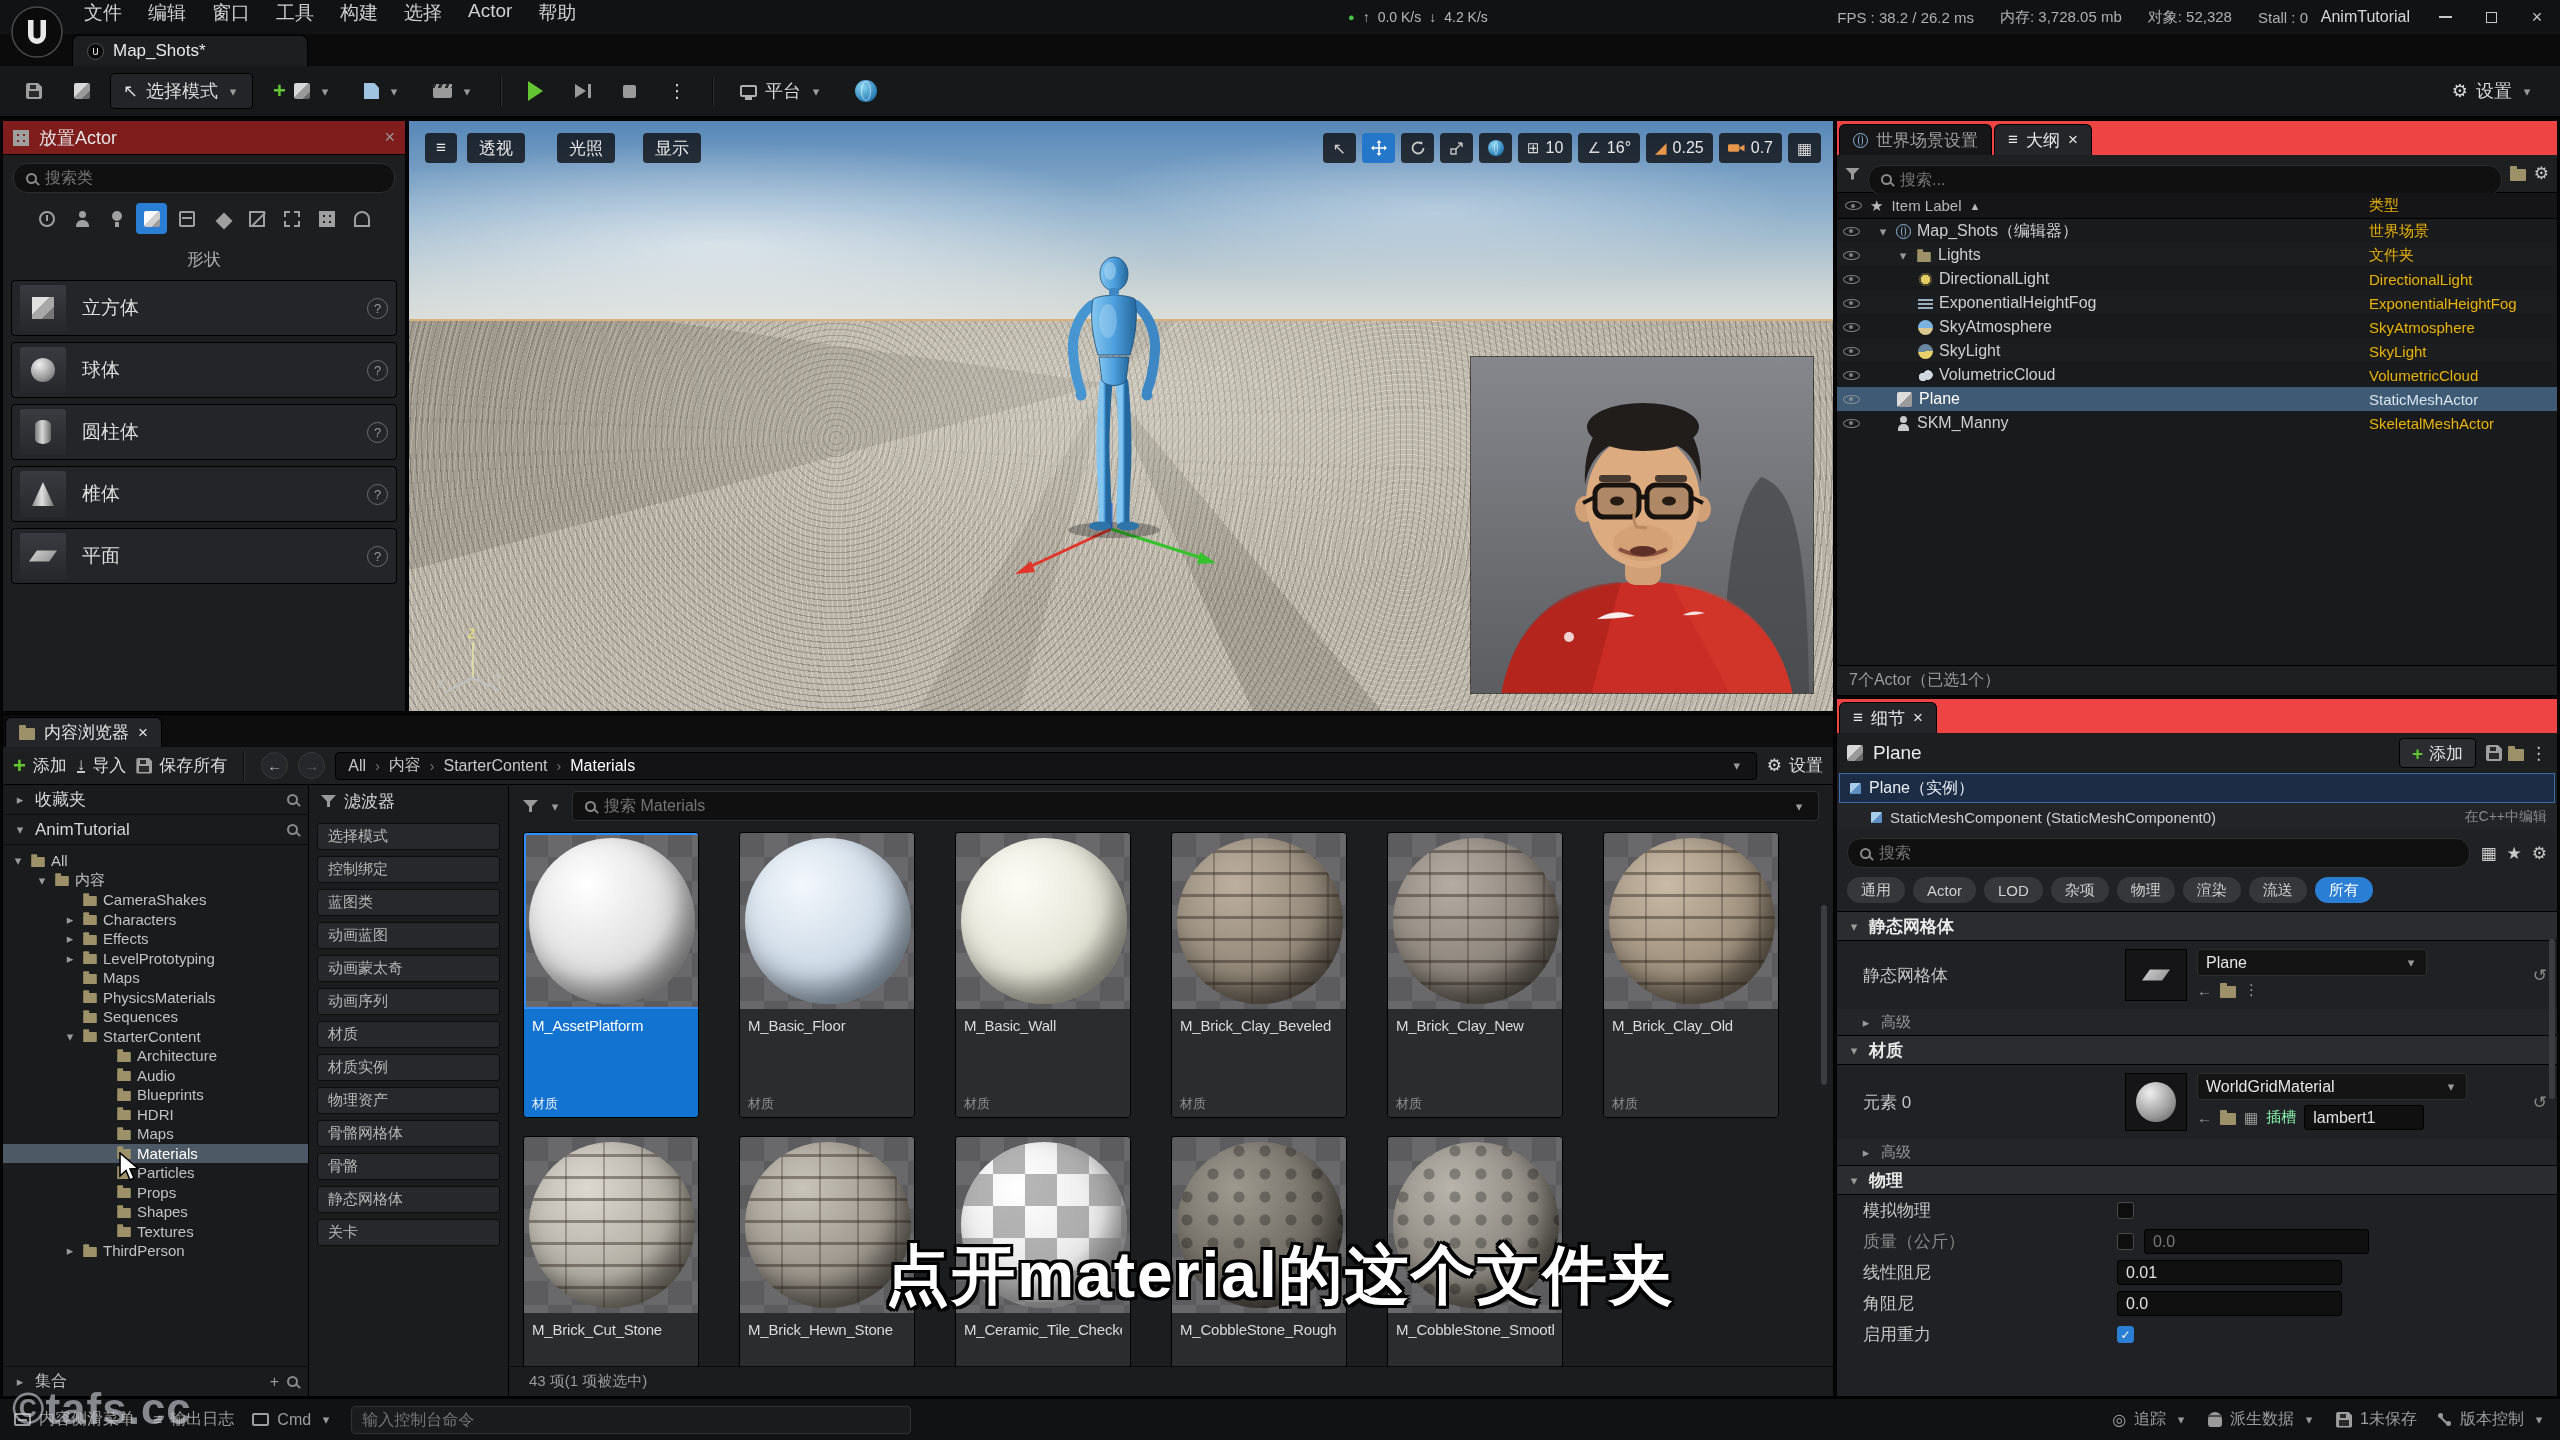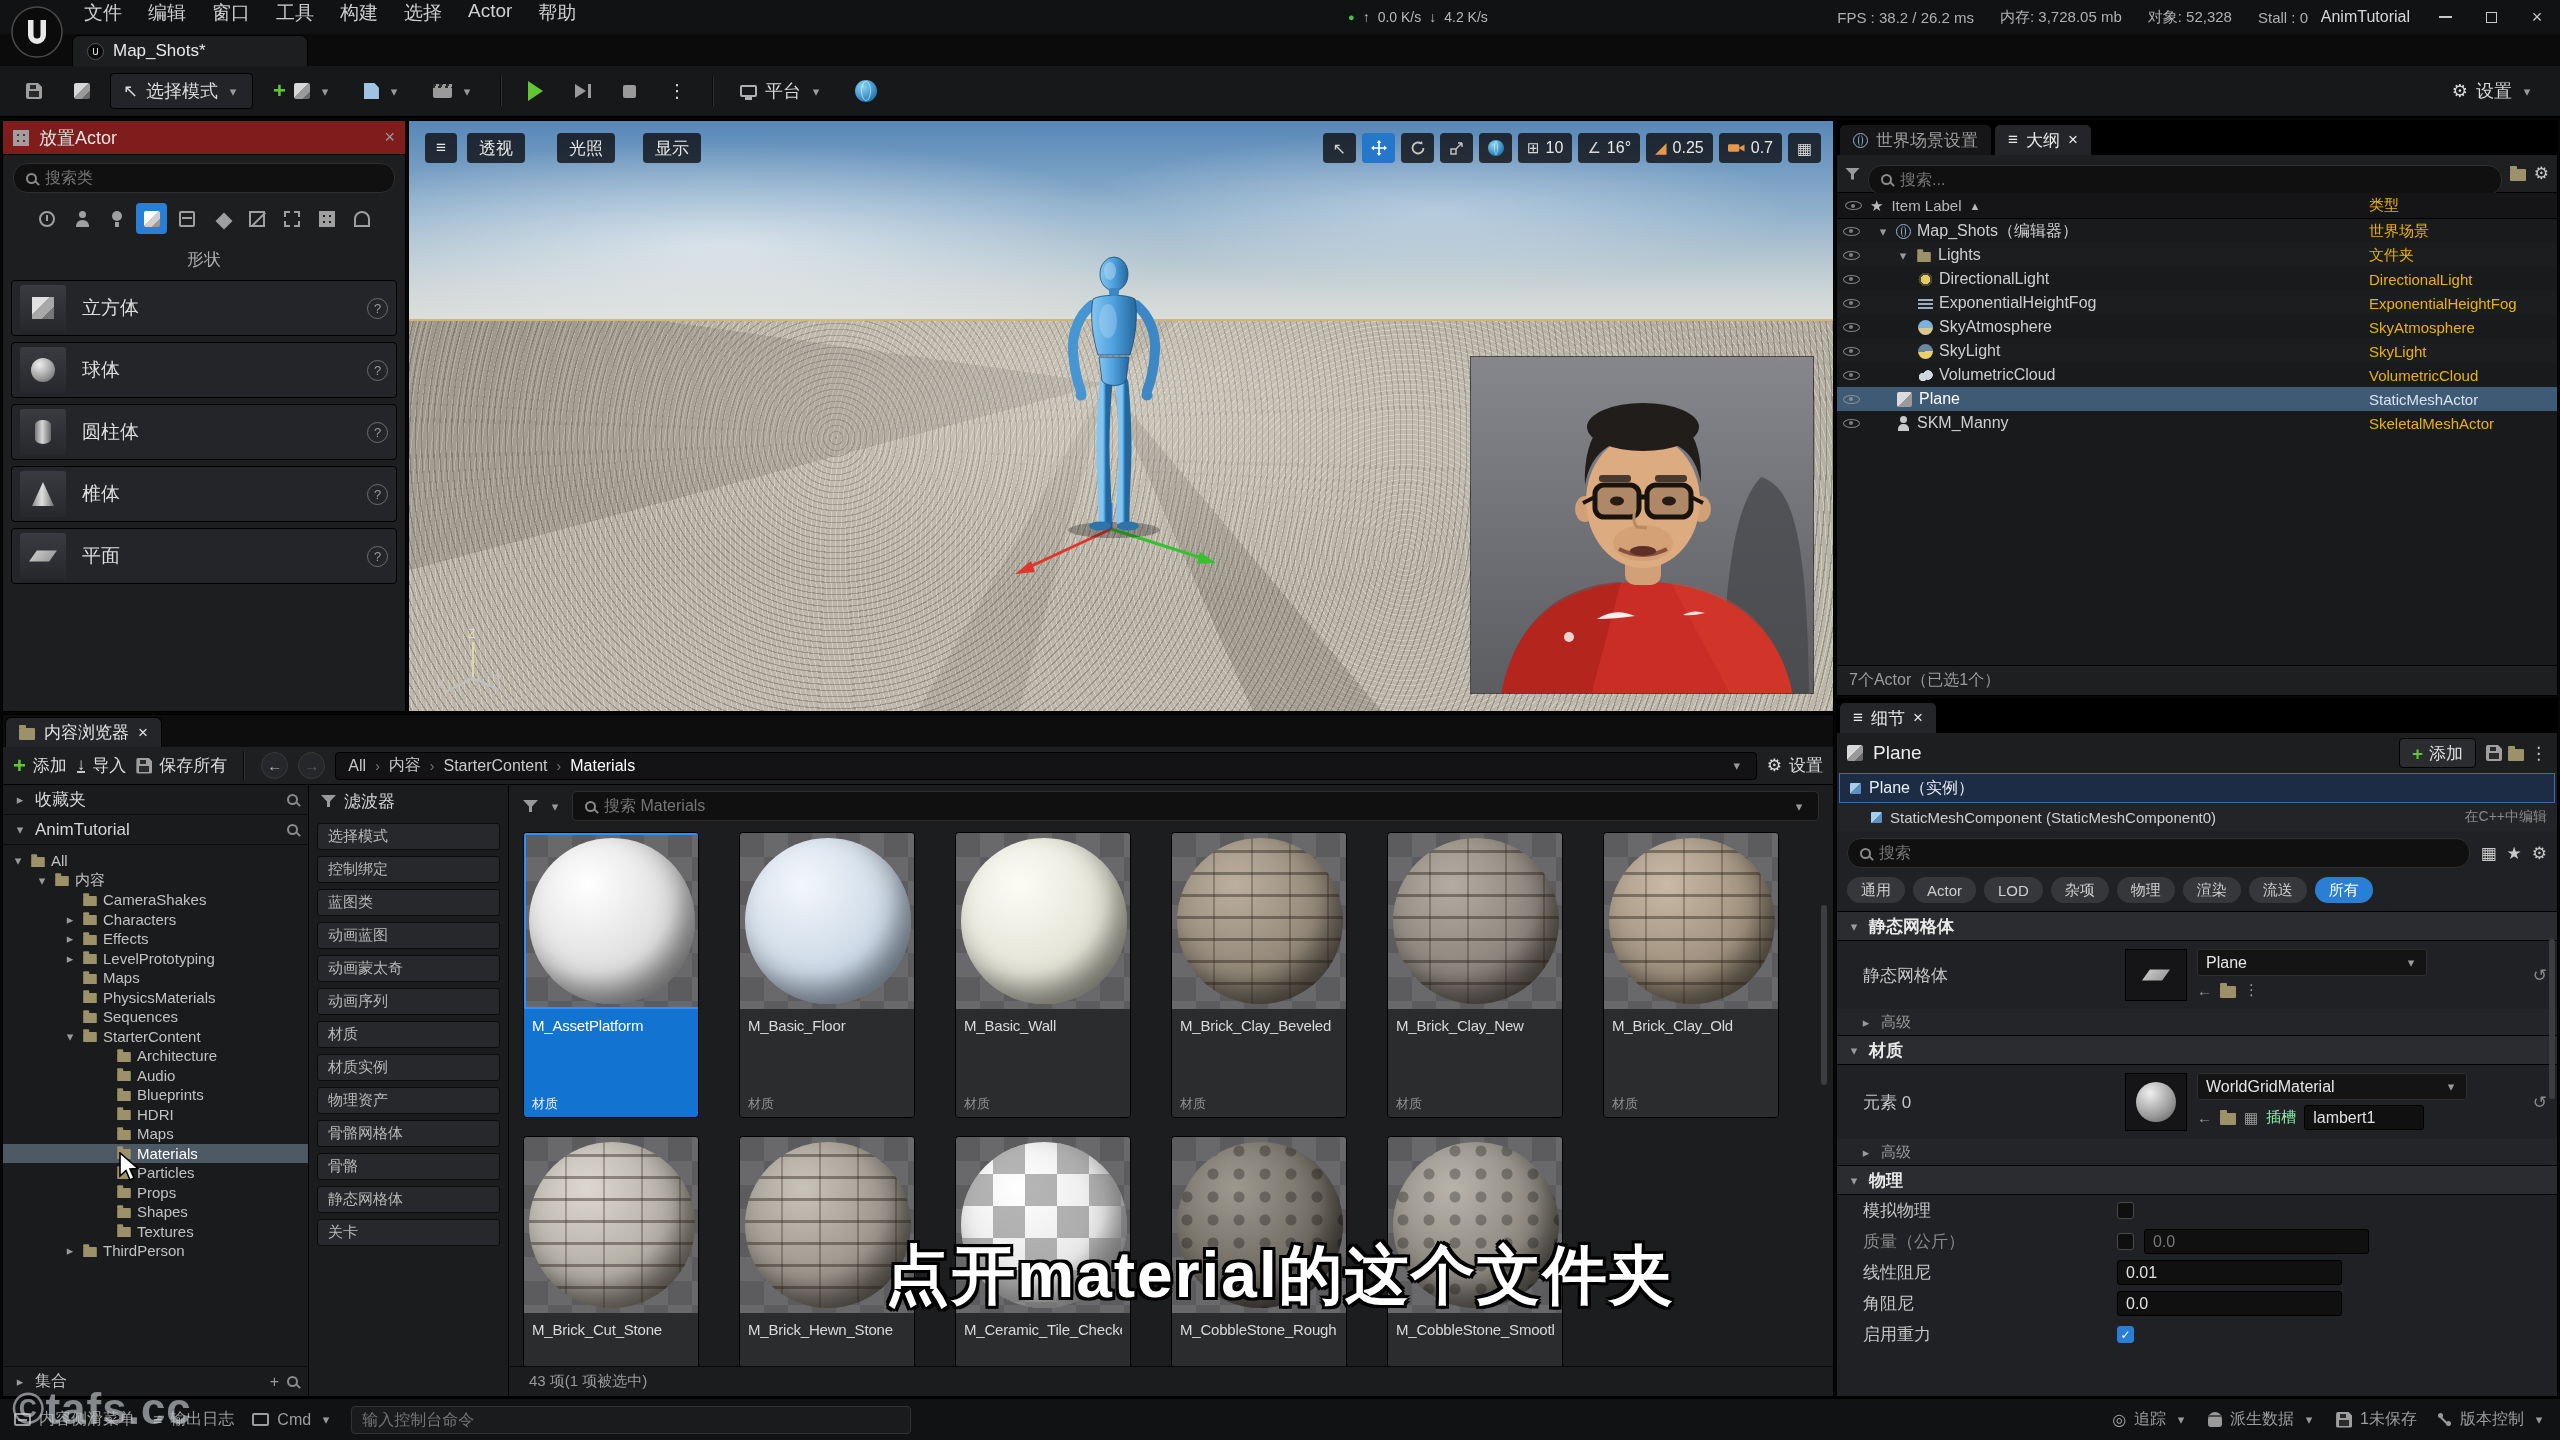--- a/index.html
+++ b/index.html
@@ -128,21 +128,21 @@
 .vp-chip{display:flex;align-items:center;gap:6px;background:rgba(12,12,14,.78);border-radius:4px;height:30px;padding:0 9px;color:#e8e8e8;font-size:16px;}
 .chip-ico{font-size:15px;color:#d8d8d8;}
 .chip-ico.or{color:#e8974a;}
 #webcam{position:absolute;left:1470px;top:356px;width:344px;height:338px;z-index:10;border:1px solid rgba(0,0,0,.6);overflow:hidden;}
 .subtitle{position:absolute;left:0;right:0;top:1232px;text-align:center;z-index:50;font-size:64px;font-weight:700;color:#fff;letter-spacing:2px;
  text-shadow:-3px -3px 0 #000,3px -3px 0 #000,-3px 3px 0 #000,3px 3px 0 #000,0 -3px 0 #000,0 3px 0 #000,-3px 0 0 #000,3px 0 0 #000;}
 .watermark{position:absolute;left:12px;top:1384px;z-index:60;font-size:44px;font-weight:700;color:rgba(205,210,214,.62);letter-spacing:1px;}
 
 
 #outliner{position:absolute;left:1836px;top:120px;width:722px;height:576px;background:#1b1c1e;border:1px solid #000;display:flex;flex-direction:column;overflow:hidden;}
-.ol-tabs{height:34px;background:#000000;display:flex;align-items:flex-end;gap:2px;padding:2px 2px 0;}
+.ol-tabs{height:34px;background:#ef4444;display:flex;align-items:flex-end;gap:2px;padding:2px 2px 0;}
 .ol-tab{height:31px;display:flex;align-items:center;gap:8px;padding:0 13px;font-size:17px;color:#9c9c9c;background:#161618;border-radius:6px 6px 0 0;border:1px solid #000;border-bottom:none;}
 .ol-tab.active{background:#242528;color:#e8e8e8;}
 .ol-bar{height:38px;display:flex;align-items:center;gap:8px;padding:0 8px;background:#1e1f21;border-bottom:1px solid #000;}
 .i-funnel{width:15px;height:12px;clip-path:polygon(0 0,100% 0,60% 55%,60% 100%,40% 100%,40% 55%);background:#9a9a9a;flex:none;}
 .ol-head{height:26px;background:#151517;border-bottom:1px solid #000;display:flex;align-items:center;gap:8px;padding:0 8px;font-size:15px;color:#b8b8b8;position:relative;}
 .ol-list{flex:1;background:#191a1c;position:relative;}
 .ol-row{height:24px;display:flex;align-items:center;gap:6px;padding:0 6px;font-size:16px;color:#cfcfcf;position:relative;}
 .ol-row:nth-child(even){background:rgba(255,255,255,.015);}
 .ol-row.sel{background:#3e5a74;color:#fff;}
 .ol-type{position:absolute;left:532px;font-size:15px;color:#eab308;}

